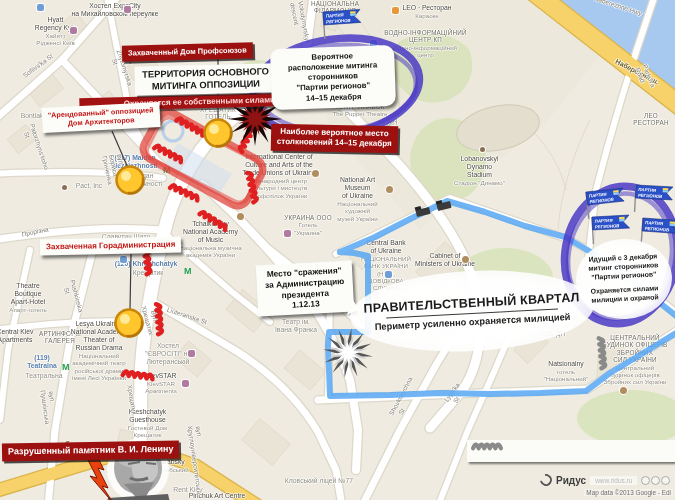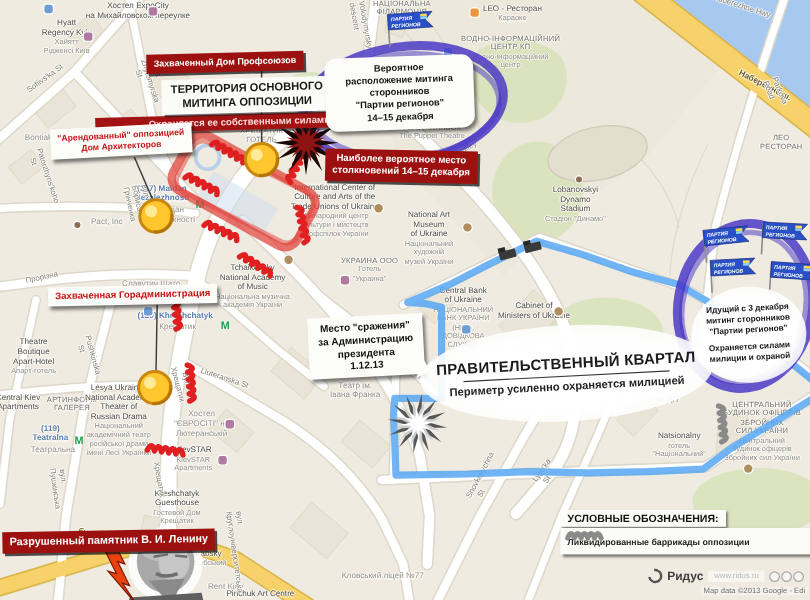--- a/index.html
+++ b/index.html
@@ -477,27 +477,25 @@
     <span>Идущий с 3 декабря
 митинг сторонников
 "Партии регионов"</span>
     <span class="gap"></span>
     <span>Охраняется силами
 милиции и охраной</span>
   </div>
 
   <div id="cb-lenin" class="redbox">Разрушенный памятник В. И. Ленину</div>
 
-  <div class="legend-title">УСЛОВНЫЕ ОБОЗНАЧЕНИЯ:</div>
   <div class="legend-body">
     <div class="legend-row">
       <svg class="zzl" viewBox="-17 -6 36 14">
           <use href="#zz" class="zg"></use>
         </svg>
-      <span>Ликвидированные баррикады оппозиции</span>
     </div>
   </div>
 
   <div id="attr">
     <span class="ridus-ic"></span>
     <span class="ridus">Ридус</span>
     <span class="wm">www.ridus.ru</span>
     <span class="cc">
         <span></span>
         <span></span>

